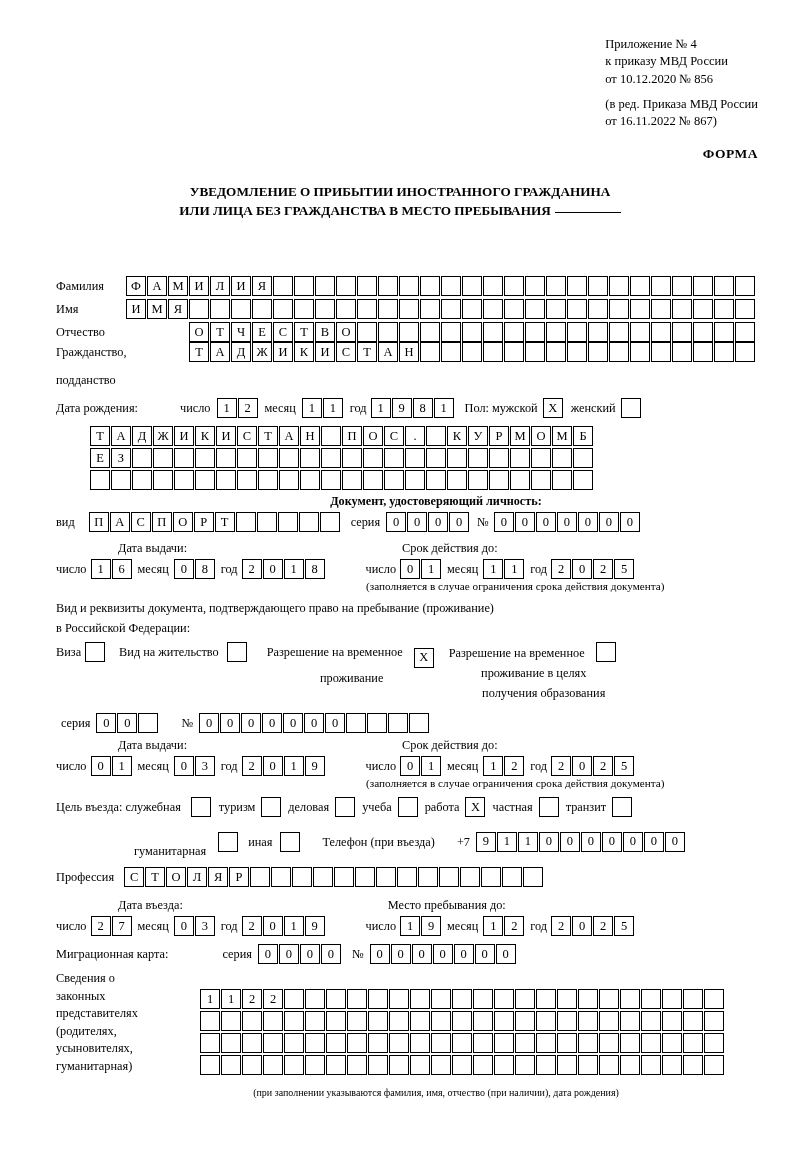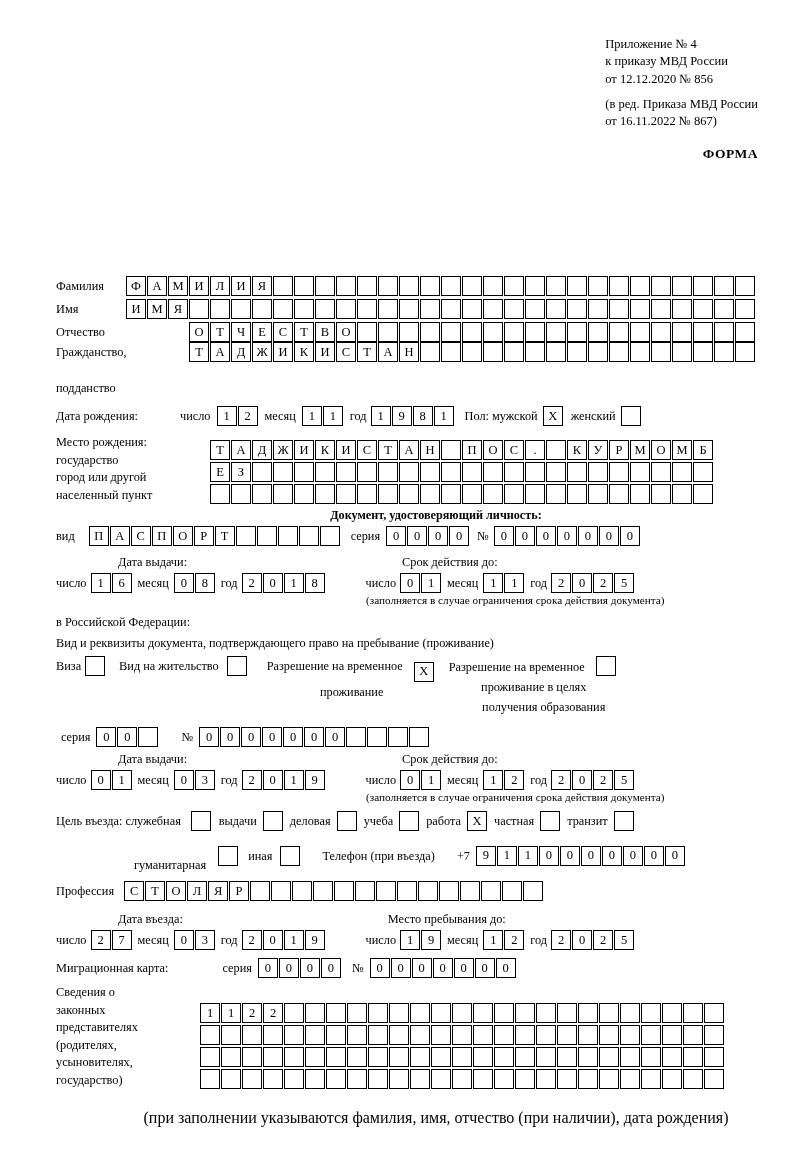--- a/index.html
+++ b/index.html
@@ -36,38 +36,42 @@
   .note{font-size:11.2px;}
 
   .chk{width:20px;height:20px;border:1px solid #000;box-sizing:border-box;display:inline-flex;align-items:center;justify-content:center;font-size:12.5px;}
 
   .lines{display:flex;flex-direction:column;gap:2px;}
   .labelcol{width:120px;line-height:19px;}
   .labelcol div{line-height:17.5px;}
 
   .doccap{text-align:center;font-weight:bold;font-size:12.2px;margin:4px 0 3px 0;}
 
-  .footnote{font-size:16px;text-align:center;margin-top:20px;}
+  .footnote{font-size:10px;text-align:center;margin-top:12px;}
 </style>
 </head>
 <body>
 
 <div class="page">
 
   <div class="hdr">
     <div class="l">Приложение № 4</div>
     <div class="l">к приказу МВД России</div>
-    <div class="l">от 12.12.2020 № 856</div>
+    <div class="l">от 10.12.2020 № 856</div>
     <div class="gap"></div>
     <div class="l">(в ред. Приказа МВД России</div>
     <div class="l">от 16.11.2022 № 867)</div>
   </div>
 
   <div class="forma">ФОРМА</div>
 
+  <div class="title">
+    <div>УВЕДОМЛЕНИЕ О ПРИБЫТИИ ИНОСТРАННОГО ГРАЖДАНИНА</div>
+    <div><span>ИЛИ ЛИЦА БЕЗ ГРАЖДАНСТВА В МЕСТО ПРЕБЫВАНИЯ</span><span class="underline"></span></div>
+  </div>
 
 
   <div class="form">
 
     <div class="row">
       <div class="lbl w">Фамилия</div>
       <div class="cells" id="surname-cells">
           <div class="c">Ф</div>
           <div class="c">А</div>
           <div class="c">М</div>
@@ -163,21 +167,21 @@
           <div class="c"></div>
           <div class="c"></div>
           <div class="c"></div>
           <div class="c"></div>
           <div class="c"></div>
           <div class="c"></div>
           <div class="c"></div>
         </div>
     </div>
 
-    <div class="row" style="margin-bottom:16px;">
+    <div class="row" style="margin-bottom:8px;">
       <div class="lbl w">Гражданство,</div>
       <div class="cells" id="citizenship-cells" style="margin-left:26px;">
           <div class="c">Т</div>
           <div class="c">А</div>
           <div class="c">Д</div>
           <div class="c">Ж</div>
           <div class="c">И</div>
           <div class="c">К</div>
           <div class="c">И</div>
           <div class="c">С</div>
@@ -225,26 +229,20 @@
           <div class="c">8</div>
           <div class="c">1</div>
         </div>
       <div class="lbl" style="margin-left:10px;">Пол: мужской</div>
       <span class="chk" id="sex-male" style="margin-left:5px;">Х</span>
       <div class="lbl" style="margin-left:8px;">женский</div>
       <span class="chk" id="sex-female" style="margin-left:5px;"></span>
     </div>
 
     <div class="row" style="margin-bottom:0;">
-      <div class="labelcol">
-        <div>Место рождения:</div>
-        <div>государство</div>
-        <div>город или другой</div>
-        <div>населенный пункт</div>
-      </div>
       <div class="lines" style="margin-left:34px;">
         <div class="cells" id="bp-row1">
             <div class="c">Т</div>
             <div class="c">А</div>
             <div class="c">Д</div>
             <div class="c">Ж</div>
             <div class="c">И</div>
             <div class="c">К</div>
             <div class="c">И</div>
             <div class="c">С</div>
@@ -395,22 +393,22 @@
       <div class="cells" id="doc-v-year" style="margin-left:4px;">
           <div class="c">2</div>
           <div class="c">0</div>
           <div class="c">2</div>
           <div class="c">5</div>
         </div>
     </div>
 
     <div class="note" style="margin-left:310px;margin-bottom:9px;">(заполняется в случае ограничения срока действия документа)</div>
 
+    <div style="margin-bottom:5px;">Вид и реквизиты документа, подтверждающего право на пребывание (проживание)</div>
     <div style="margin-bottom:6px;">в Российской Федерации:</div>
-    <div style="margin-bottom:5px;">Вид и реквизиты документа, подтверждающего право на пребывание (проживание)</div>
 
     <div class="row" style="align-items:flex-start;margin-bottom:2px;">
       <div class="lbl">Виза</div>
       <span class="chk" id="visa-chk" style="margin-left:4px;"></span>
       <div class="lbl" style="margin-left:14px;">Вид на жительство</div>
       <span class="chk" id="res-chk" style="margin-left:8px;"></span>
       <div style="margin-left:20px;">
         <div class="lbl" style="display:inline-block;">Разрешение на временное</div>
         <span class="chk" id="temp-chk" style="margin-left:8px;vertical-align:-5px;">Х</span>
         <div class="lbl center" style="width:170px;">проживание</div>
@@ -487,21 +485,21 @@
           <div class="c">2</div>
           <div class="c">5</div>
         </div>
     </div>
 
     <div class="note" style="margin-left:310px;margin-bottom:8px;">(заполняется в случае ограничения срока действия документа)</div>
 
     <div class="row" style="align-items:center;margin-bottom:5px;">
       <div class="lbl">Цель въезда: служебная</div>
       <span class="chk" id="p-serv" style="margin-left:10px;"></span>
-      <div class="lbl" style="margin-left:8px;">выдачи</div>
+      <div class="lbl" style="margin-left:8px;">туризм</div>
       <span class="chk" id="p-tour" style="margin-left:6px;"></span>
       <div class="lbl" style="margin-left:7px;">деловая</div>
       <span class="chk" id="p-bus" style="margin-left:6px;"></span>
       <div class="lbl" style="margin-left:7px;">учеба</div>
       <span class="chk" id="p-stud" style="margin-left:6px;"></span>
       <div class="lbl" style="margin-left:7px;">работа</div>
       <span class="chk" id="p-work" style="margin-left:6px;">Х</span>
       <div class="lbl" style="margin-left:7px;">частная</div>
       <span class="chk" id="p-priv" style="margin-left:6px;"></span>
       <div class="lbl" style="margin-left:7px;">транзит</div>
@@ -619,21 +617,21 @@
         </div>
     </div>
 
     <div class="row" style="margin-bottom:0;">
       <div class="labelcol">
         <div>Сведения о</div>
         <div>законных</div>
         <div>представителях</div>
         <div>(родителях,</div>
         <div>усыновителях,</div>
-        <div>государство)</div>
+        <div>гуманитарная)</div>
       </div>
       <div class="lines" style="margin-left:24px;">
         <div class="cells" id="lr-row1">
             <div class="c">1</div>
             <div class="c">1</div>
             <div class="c">2</div>
             <div class="c">2</div>
             <div class="c"></div>
             <div class="c"></div>
             <div class="c"></div>

